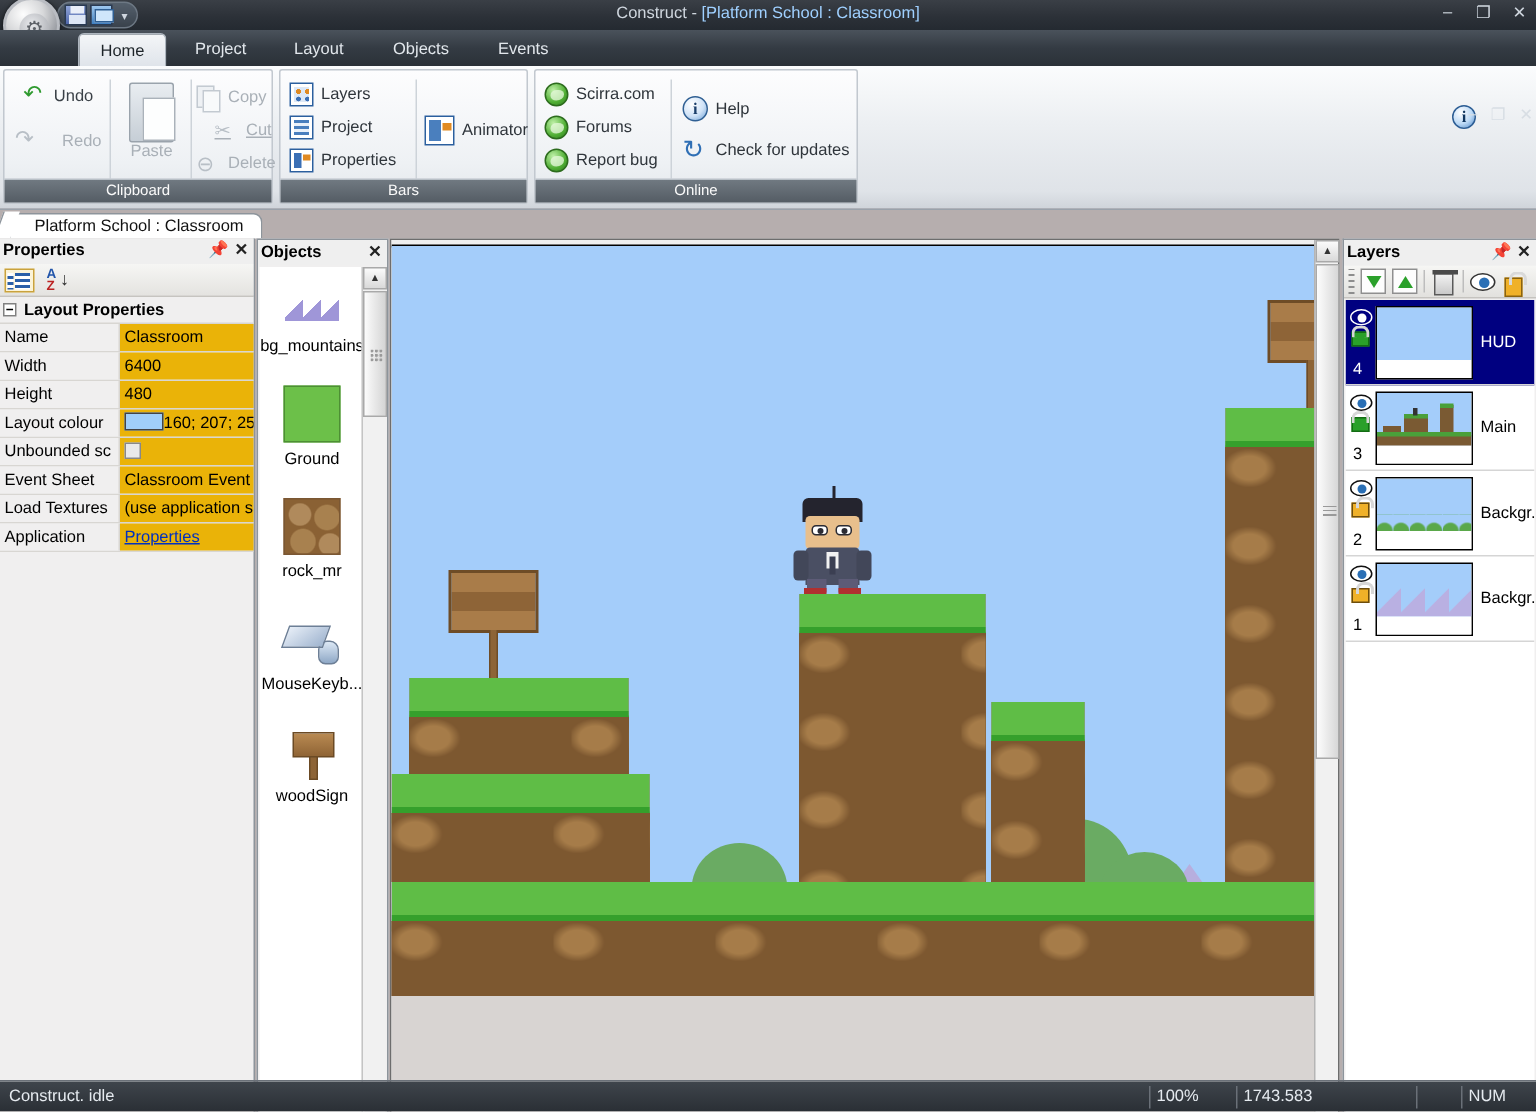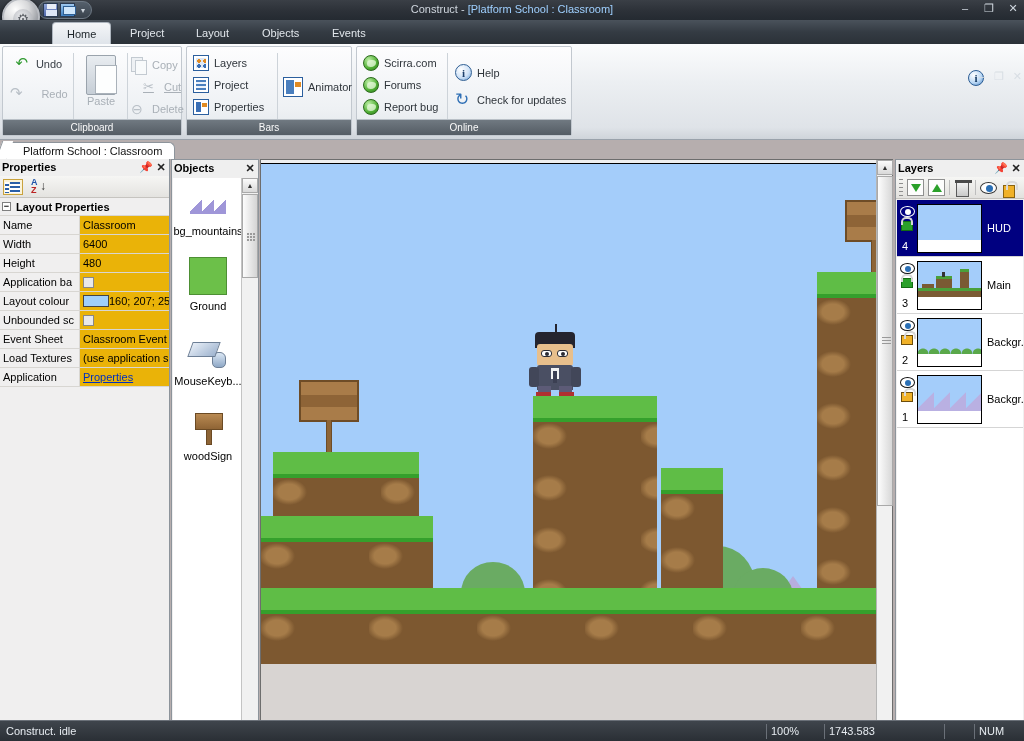--- a/index.html
+++ b/index.html
@@ -521,24 +521,20 @@
       </div>
       <div class="prow">
         <div class="pk">Width</div>
         <div class="pv">6400</div>
       </div>
       <div class="prow">
         <div class="pk">Height</div>
         <div class="pv">480</div>
       </div>
       <div class="prow">
-        <div class="pk">Application ba</div>
-        <div class="pv"><span class="chk"></span></div>
-      </div>
-      <div class="prow">
         <div class="pk">Layout colour</div>
         <div class="pv"><span class="swatch" id="colourSwatch" style="background: rgb(160, 207, 250);"></span><span>160; 207; 25</span></div>
       </div>
       <div class="prow">
         <div class="pk">Unbounded sc</div>
         <div class="pv"><span class="chk"></span></div>
       </div>
       <div class="prow">
         <div class="pk">Event Sheet</div>
         <div class="pv">Classroom Event</div>
@@ -562,20 +558,26 @@
       <div class="obj-list">
         <div class="obj-item">
           <div class="oimg ob-mount"></div>
           <div class="olbl">bg_mountains</div>
         </div>
         <div class="obj-item">
           <div class="oimg">
               <div class="ob-ground" style="margin:0 auto;"></div>
             </div>
           <div class="olbl">Ground</div>
+        </div>
+        <div class="obj-item">
+          <div class="oimg">
+              <div class="ob-rock" style="margin:0 auto;"></div>
+            </div>
+          <div class="olbl">rock_mr</div>
         </div>
         <div class="obj-item">
           <div class="oimg ob-mk"></div>
           <div class="olbl">MouseKeyb...</div>
         </div>
         <div class="obj-item">
           <div class="oimg ob-sign"></div>
           <div class="olbl">woodSign</div>
         </div>
       </div>

